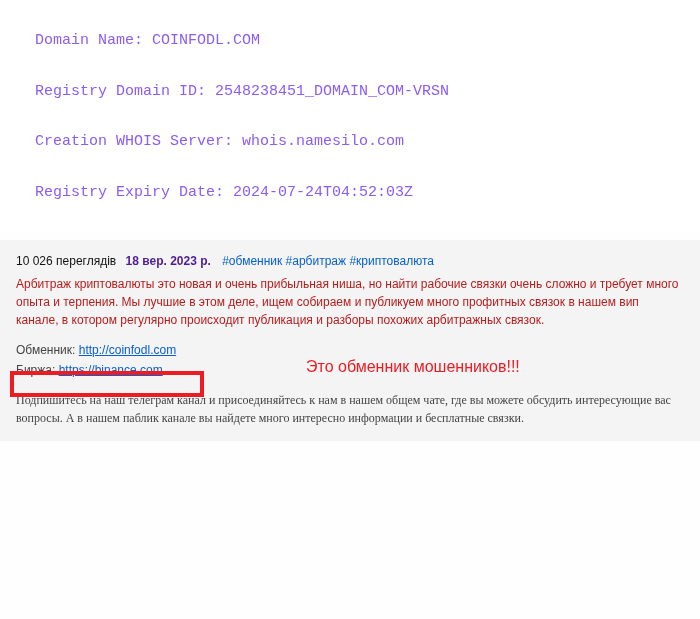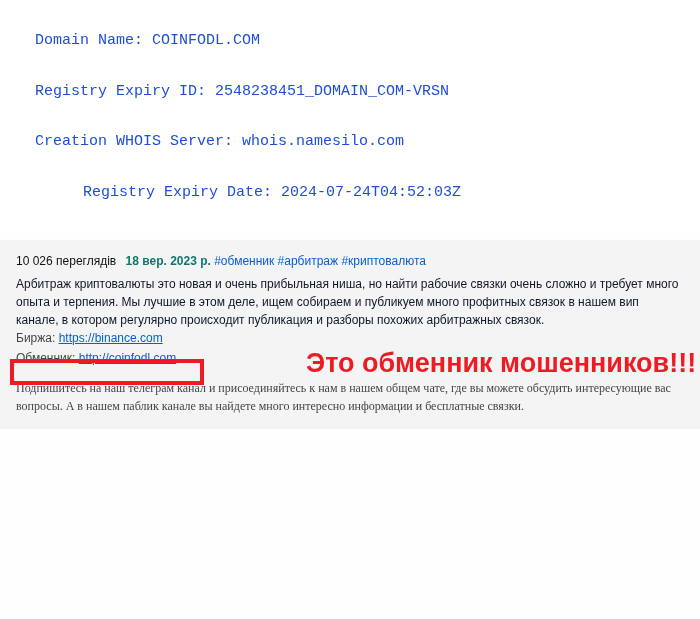--- a/index.html
+++ b/index.html
@@ -11,30 +11,29 @@
       width: 700px;
       height: 619px;
       background: #fefefe;
       font-family: Arial, sans-serif;
     }
     .whois-panel {
       background: #fff;
       padding: 30px 35px 28px 35px;
       font-family: 'Courier New', monospace;
       font-size: 15px;
-      color: #1d4ed8;
+      color: #8b5cf6;
       line-height: 1.5;
     }
     .whois-line {
       margin-bottom: 28px;
       white-space: nowrap;
     }
     .whois-line:last-child {
       margin-bottom: 0;
-      margin-left: 48px;
     }
     .highlighted {
       position: relative;
       display: inline-block;
     }
     .highlight-box-1 {
       position: absolute;
       border: 6px solid #ed1c24;
       left: -18px;
       top: -14px;
@@ -52,28 +51,30 @@
     }
     .meta-row {
       margin-bottom: 5px;
     }
     .views {
       font-weight: normal;
       color: #111;
     }
     .date {
       font-weight: bold;
-      color: #0f766e;
+      color: #4c1d95;
       margin-left: 6px;
     }
     .hashtags {
       color: #065fd4;
+      margin-left: 8px;
     }
     .desc-text {
-      color: #0f172a;
+      color: #b91c1c;
+      margin-bottom: 12px;
     }
     .links-block {
       position: relative;
       margin-bottom: 12px;
     }
     .link-line {
       color: #444;
       margin-bottom: 2px;
     }
     .link-url {
@@ -87,61 +88,61 @@
       top: 30px;
       width: 194px;
       height: 26px;
       pointer-events: none;
     }
     .scam-warning {
       position: absolute;
       left: 290px;
       top: 14px;
       color: #ed1c24;
-      font-size: 27px;
+      font-size: 16px;
       font-family: Arial, sans-serif;
-      font-weight: bold;
+      font-weight: normal;
       white-space: nowrap;
     }
     .footer-text {
       color: #444;
       font-family: Liberation Serif, serif;
     }
   </style>
 </head>
 <body>
 
 <div class="whois-panel">
   <div class="whois-line">
     <span>Domain Name: </span><span>COINFODL.COM</span>
   </div>
   <div class="whois-line">
-    <span>Registry Expiry ID: </span><span>2548238451_DOMAIN_COM-VRSN</span>
+    <span>Registry Domain ID: </span><span>2548238451_DOMAIN_COM-VRSN</span>
   </div>
   <div class="whois-line">
     <span>Creation WHOIS Server: </span><span>whois.namesilo.com</span>
   </div>
   <div class="whois-line">
     <span>Registry Expiry Date: </span><span>2024-07-24T04:52:03Z</span>
   </div>
 </div>
 
 <div class="description-panel">
   <div class="meta-row">
     <span class="views">10 026 переглядів</span>
     <span class="date">18 вер. 2023 р.</span>
     <span class="hashtags">#обменник #арбитраж #криптовалюта</span>
   </div>
   <div class="desc-text">Арбитраж криптовалюты это новая и очень прибыльная ниша, но найти рабочие связки очень сложно и требует много опыта и терпения. Мы лучшие в этом деле, ищем собираем и публикуем много профитных связок в нашем вип канале, в котором регулярно происходит публикация и разборы похожих арбитражных связок.</div>
 
   <div class="links-block">
     <div class="link-line">
-      <span>Биржа: </span><span class="link-url">https://binance.com</span>
+      <span>Обменник: </span><span class="link-url">http://coinfodl.com</span>
     </div>
     <div class="link-line">
-      <span>Обменник: </span><span class="link-url">http://coinfodl.com</span>
+      <span>Биржа: </span><span class="link-url">https://binance.com</span>
     </div>
     <span class="highlight-box-2"></span>
     <div class="scam-warning">Это обменник мошенников!!!</div>
   </div>
 
   <div class="footer-text">Подпишитесь на наш телеграм канал и присоединяйтесь к нам в нашем общем чате, где вы можете обсудить интересующие вас вопросы. А в нашем паблик канале вы найдете много интересно информации и бесплатные связки.</div>
 </div>
 
 </body></html>

